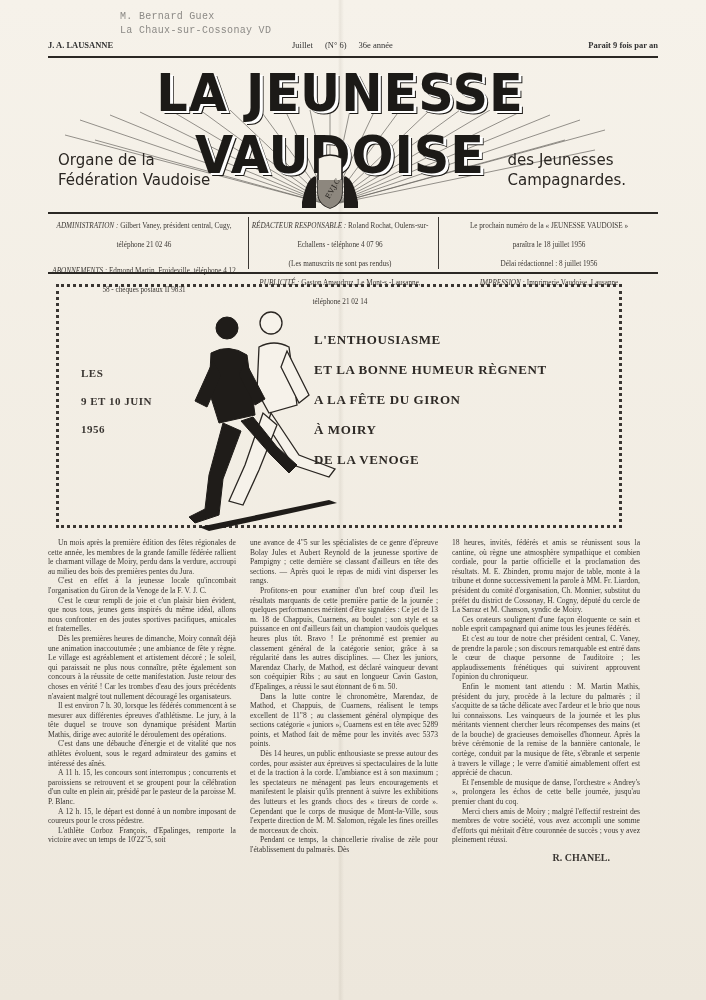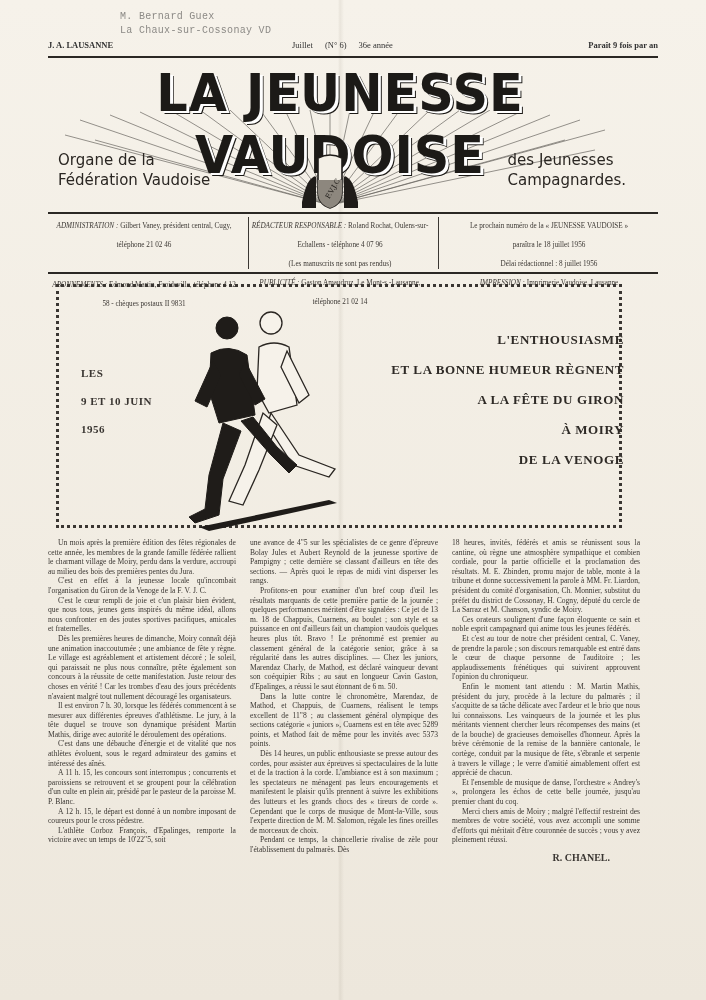--- a/index.html
+++ b/index.html
@@ -57,21 +57,21 @@
     .banner {
       position:absolute; left:56px; top:284px; width:560px; height:238px;
       border:3px dotted #3a3632;
     }
     .dates {
       position:absolute; left:22px; top:80px; width:120px; 
       font-weight:bold; font-size:11px; color:#3a3632; letter-spacing:0.5px;
     }
     .dates div { margin-bottom:16px; }
     .headline {
-      position:absolute; left:255px; top:38px; width:310px; text-align:right;
+      position:absolute; left:255px; top:38px; width:310px; text-align:left;
       font-weight:bold; font-size:13px; color:#2e2a26; letter-spacing:0.6px;
     }
     .headline div { height:30px; line-height:30px; }
     .runners { position:absolute; left:100px; top:8px; width:190px; height:236px; }
     .columns {
       position:absolute; left:48px; top:538px; width:592px;
       display:flex; gap:14px;
     }
     .col-text {
       width:188px; font-size:7.6px; line-height:9.6px; text-align:justify;
@@ -147,21 +147,21 @@
     <path d="M18 6 Q30 0 42 6 L42 40 Q42 52 30 56 Q18 52 18 40 Z" fill="#f3efe6" stroke="#1f1c19" stroke-width="1.6"></path>
     <path d="M18 28 L42 28 L42 40 Q42 52 30 56 Q18 52 18 40 Z" fill="#8d877e"></path>
     <text x="30" y="40" font-size="7" text-anchor="middle" fill="#1f1c19" font-family="DejaVu Serif, serif" transform="rotate(-60 30 34)">F.V.J.C.</text>
   </svg>
 
   <div class="rule" style="top:212px;"></div>
 
   <div class="info">
     <div class="col c1">
       <div><i>ADMINISTRATION :</i> <span>Gilbert Vaney, président central, Cugy, téléphone 21 02 46</span></div>
-      <div style="margin-top:21px;"><i>ABONNEMENTS :</i> <span>Edmond Martin, Froideville, téléphone 4 12 58 - chèques postaux II 9831</span></div>
+      <div style="margin-top:7px;"><i>ABONNEMENTS :</i> <span>Edmond Martin, Froideville, téléphone 4 12 58 - chèques postaux II 9831</span></div>
     </div>
     <div class="col c2">
       <div><i>RÉDACTEUR RESPONSABLE :</i> <span>Roland Rochat, Oulens-sur-Echallens - téléphone 4 07 96</span></div>
       <div>(Les manuscrits ne sont pas rendus)</div>
       <div><i>PUBLICITÉ :</i> <span>Gaston Amaudruz, Le Mont-s.-Lausanne, téléphone 21 02 14</span></div>
     </div>
     <div class="col c3">
       <div>Le prochain numéro de la « JEUNESSE VAUDOISE »</div>
       <div>paraîtra le 18 juillet 1956</div>
       <div>Délai rédactionnel : 8 juillet 1956</div>

